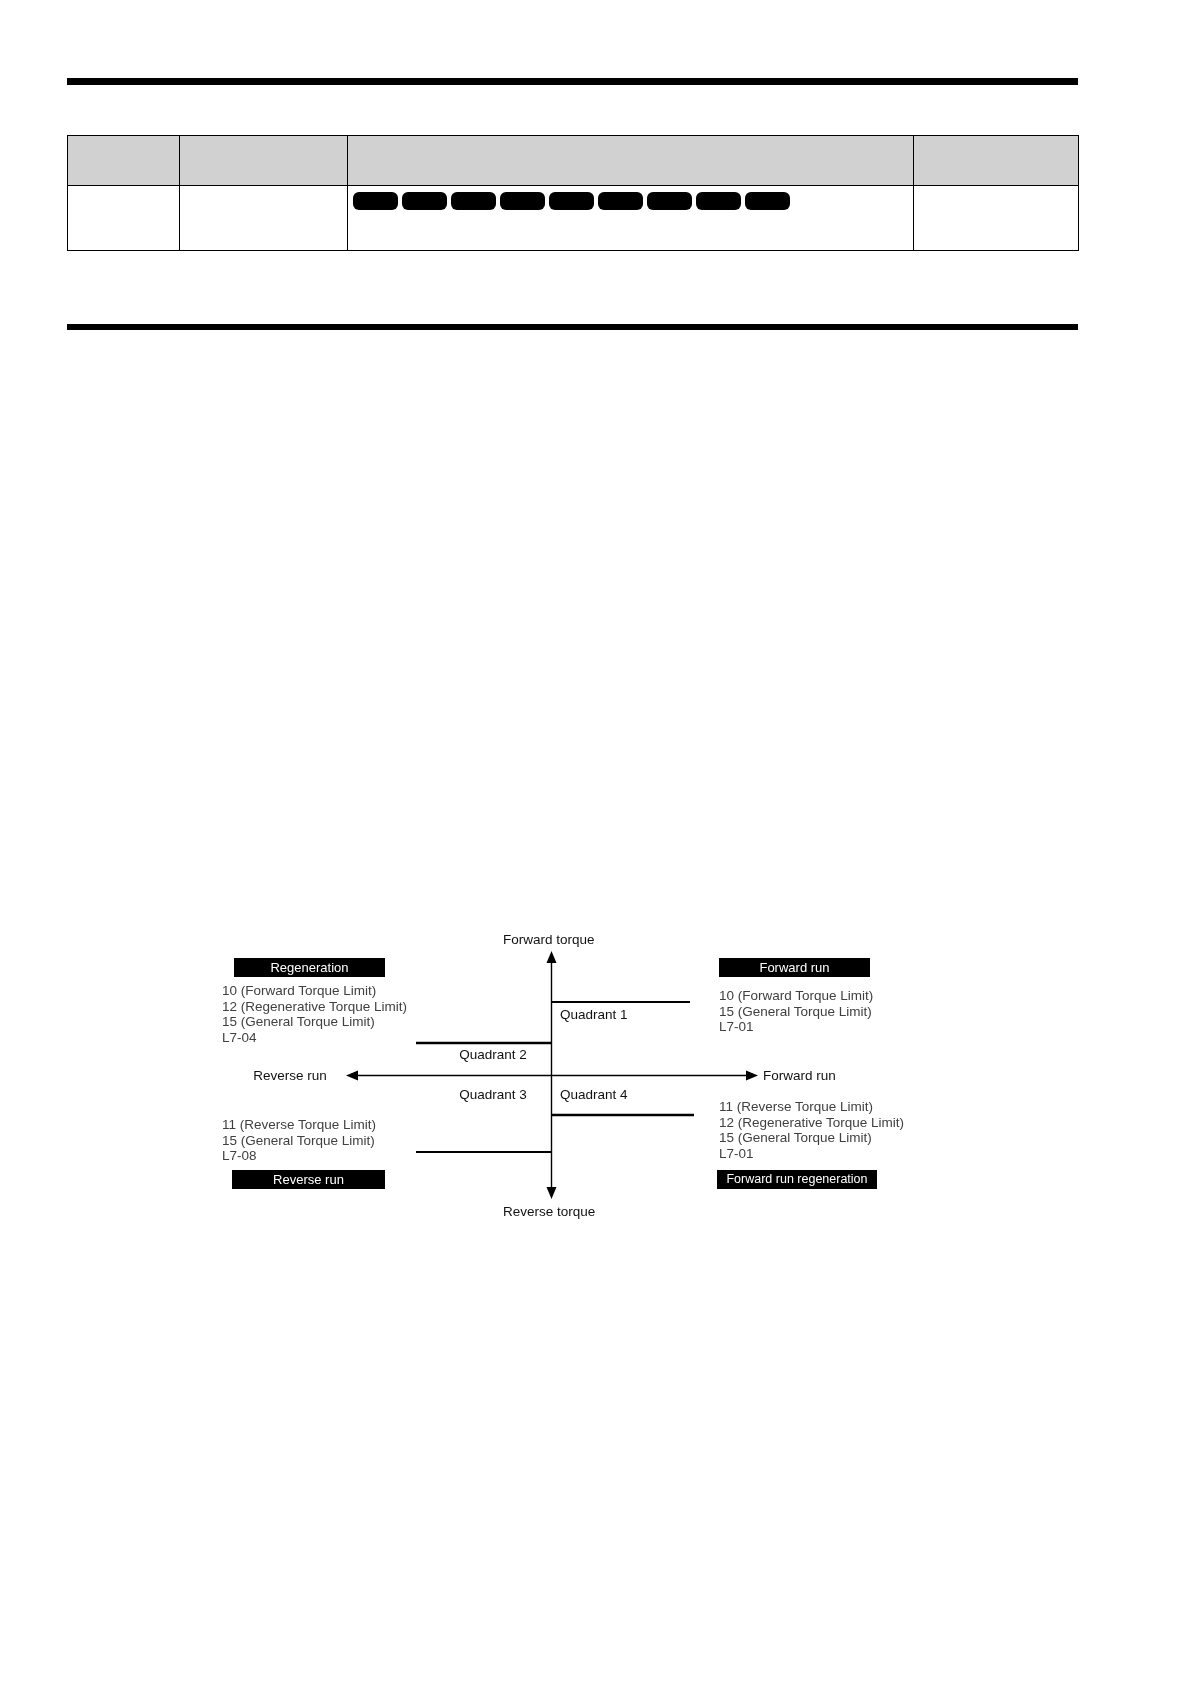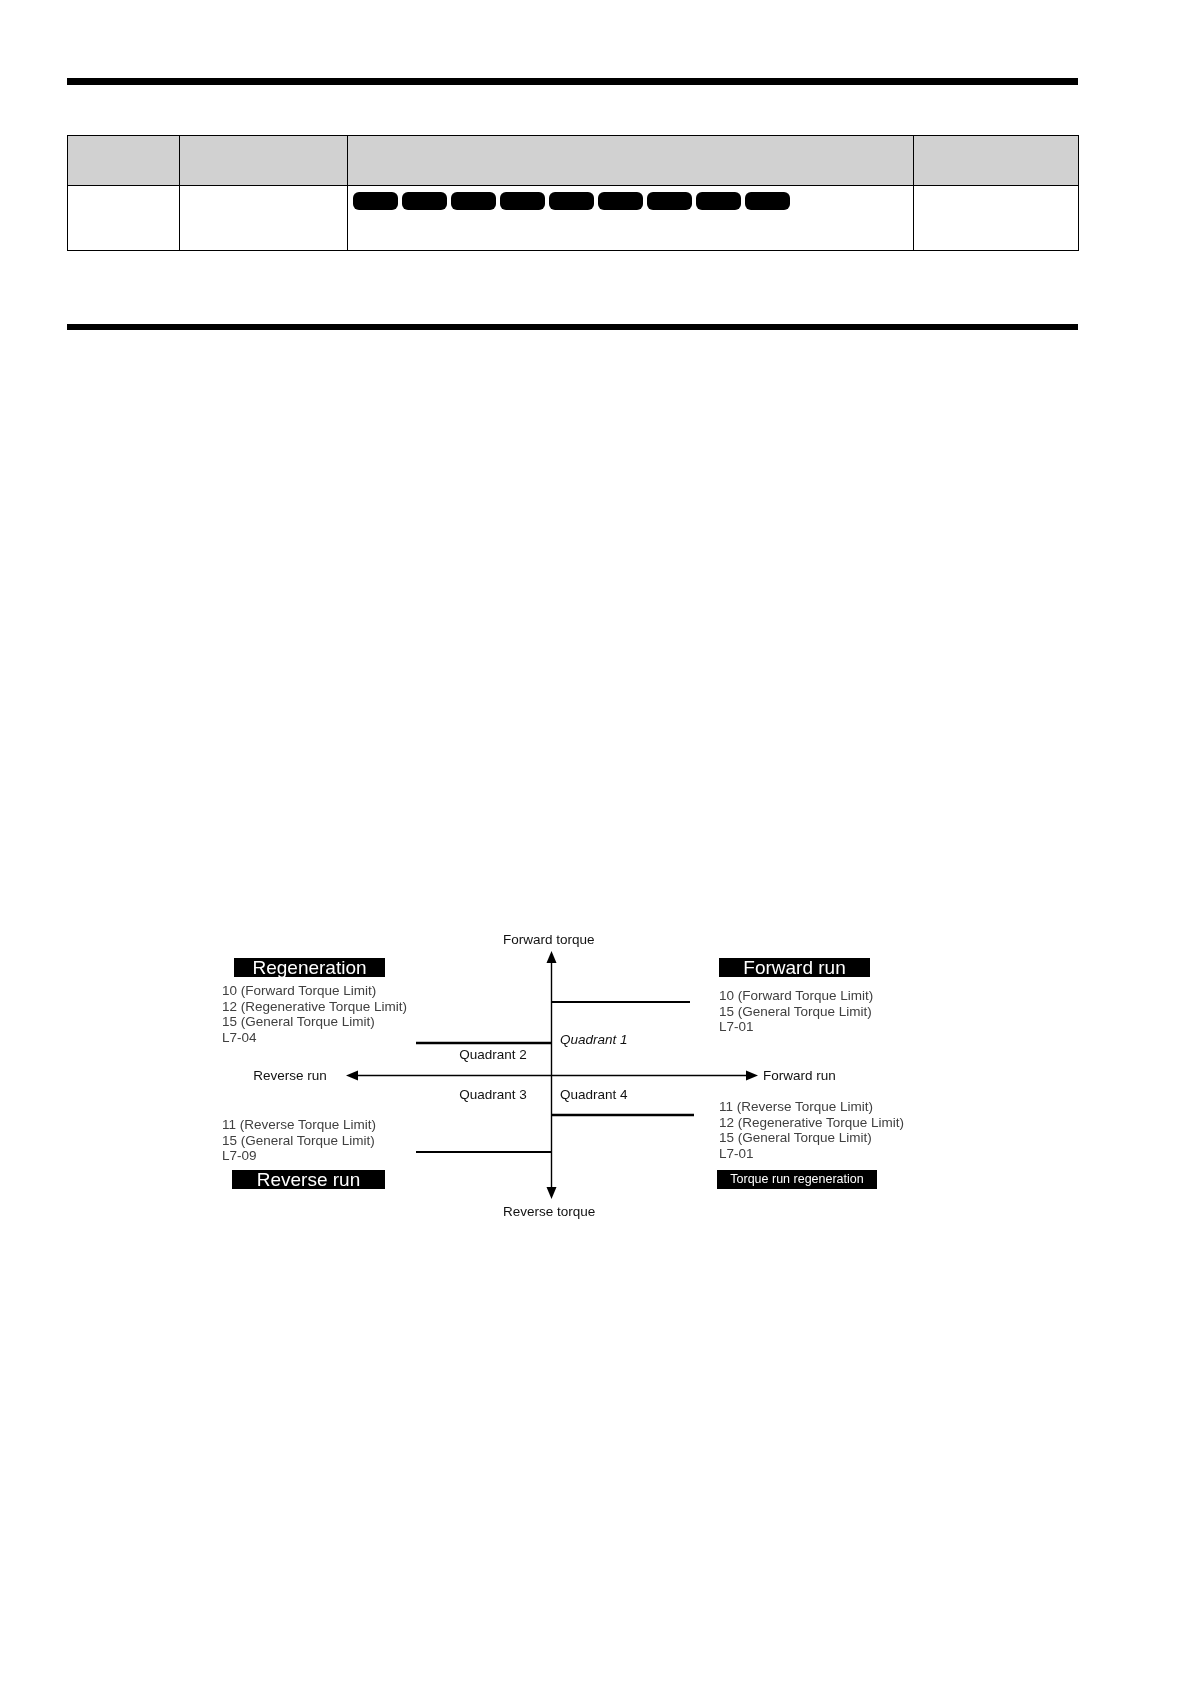--- a/index.html
+++ b/index.html
@@ -68,21 +68,21 @@
     font-size: 13.5px;
     line-height: 15px;
     white-space: nowrap;
     color: #111;
   }
   .dlabel.right-aligned { text-align: center; }
   .black-box {
     position: absolute;
     background: #000;
     color: #fff;
-    font-size: 19px;
+    font-size: 13px;
     height: 19px;
     line-height: 19px;
     text-align: center;
     white-space: nowrap;
   }
   .text-block {
     position: absolute;
     font-size: 13.5px;
     line-height: 15.7px;
     white-space: nowrap;
@@ -140,46 +140,46 @@
     <line x1="551.5" y1="1115" x2="694" y2="1115" stroke="#000" stroke-width="2.4"></line>
     <line x1="416" y1="1152" x2="551.5" y2="1152" stroke="#000" stroke-width="2"></line>
   </svg>
 
   <div class="dlabel" style="left:503px; top:932px;">Forward torque</div>
   <div class="dlabel" style="left:503px; top:1204px;text-align:center;">Reverse torque</div>
   <div class="dlabel right-aligned" style="left:240px; top:1068px; width:100px;">Reverse run</div>
   <div class="dlabel" style="left:763px; top:1068px;">Forward run</div>
 
   <div class="dlabel right-aligned" style="left:443px; top:1047px; width:100px;">Quadrant 2</div>
-  <div class="dlabel" style="left:560px; top:1032px;font-style:italic;">Quadrant 1</div>
+  <div class="dlabel" style="left:560px; top:1007px;">Quadrant 1</div>
   <div class="dlabel right-aligned" style="left:443px; top:1087px; width:100px;">Quadrant 3</div>
   <div class="dlabel" style="left:560px; top:1087px;">Quadrant 4</div>
 
   <div class="black-box" style="left:234px; top:958px; width:151px;">Regeneration</div>
   <div class="black-box" style="left:719px; top:958px; width:151px;">Forward run</div>
   <div class="black-box" style="left:232px; top:1170px; width:153px;">Reverse run</div>
-  <div class="black-box" style="left:717px; top:1170px; width:160px; font-size:12.5px;">Torque run regeneration</div>
+  <div class="black-box" style="left:717px; top:1170px; width:160px; font-size:12.5px;">Forward run regeneration</div>
 
   <div class="text-block" style="left:222px; top:983px;">
     <div>10 (Forward Torque Limit)</div>
     <div>12 (Regenerative Torque Limit)</div>
     <div>15 (General Torque Limit)</div>
     <div>L7-04</div>
   </div>
 
   <div class="text-block" style="left:719px; top:988px;">
     <div>10 (Forward Torque Limit)</div>
     <div>15 (General Torque Limit)</div>
     <div>L7-01</div>
   </div>
 
   <div class="text-block" style="left:222px; top:1117px;">
     <div>11 (Reverse Torque Limit)</div>
     <div>15 (General Torque Limit)</div>
-    <div>L7-09</div>
+    <div>L7-08</div>
   </div>
 
   <div class="text-block" style="left:719px; top:1099px;">
     <div>11 (Reverse Torque Limit)</div>
     <div>12 (Regenerative Torque Limit)</div>
     <div>15 (General Torque Limit)</div>
     <div>L7-01</div>
   </div>
 
 </div>

